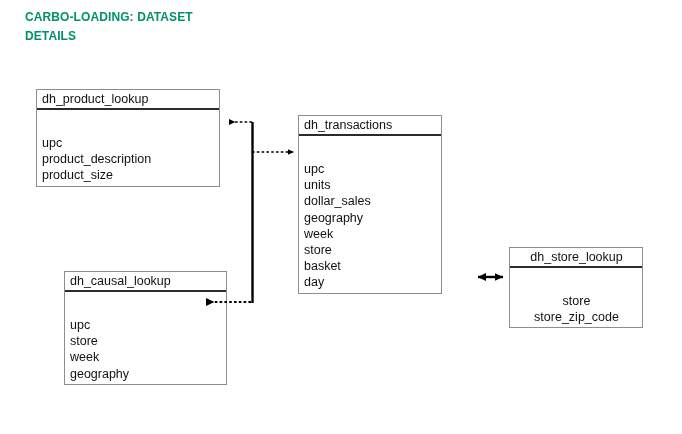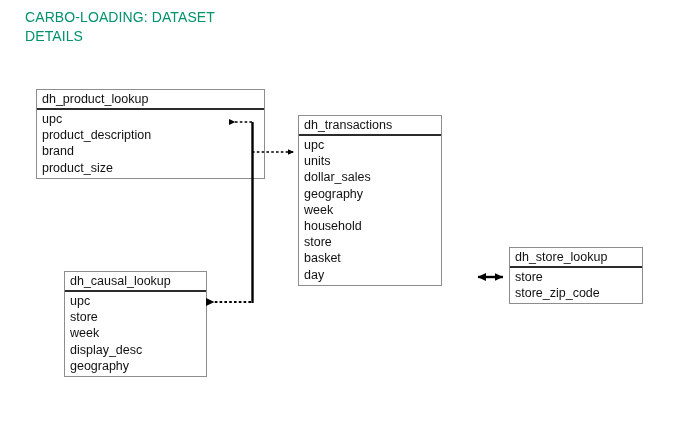--- a/index.html
+++ b/index.html
@@ -18,54 +18,55 @@
     position: relative;
     width: 682px;
     height: 434px;
   }
   .page-title {
     position: absolute;
     left: 25px;
     top: 8px;
     width: 340px;
     color: #00926a;
-    font-size: 14px;
-    font-weight: normal;
+    font-size: 12px;
+    font-weight: bold;
     line-height: 19px;
     letter-spacing: 0.1px;
     white-space: pre-line;
   }
   .entity {
     position: absolute;
     background: #ffffff;
     border: 1px solid #8d8d8d;
     box-sizing: border-box;
   }
   .entity-title {
     font-size: 12.5px;
     color: #111111;
     padding: 2px 4px 1px 5px;
     line-height: 15px;
     white-space: nowrap;
     border-bottom: 2.5px solid #2b2b2b;
   }
   .entity-fields {
     padding: 1px 4px 2px 5px;
+    margin-top: 24px;
   }
   .field {
     font-size: 12.5px;
     color: #111111;
     line-height: 16.2px;
     white-space: nowrap;
   }
   
-  #tbl-product   { left: 36px;  top: 89px;  width: 229px; }
-  #tbl-causal    { left: 64px;  top: 271px; width: 143px; }
+  #tbl-product   { left: 36px;  top: 89px;  width: 184px; }
+  #tbl-causal    { left: 64px;  top: 271px; width: 163px; }
   #tbl-trans     { left: 298px; top: 115px; width: 144px; }
-  #tbl-store     { left: 509px; top: 247px; width: 134px; }
+  #tbl-store     { left: 509px; top: 247px; width: 134px; text-align: center; }
 
   .connector-svg {
     position: absolute;
     left: 0;
     top: 0;
     width: 682px;
     height: 434px;
     pointer-events: none;
   }
 </style>
@@ -75,45 +76,42 @@
 <div id="canvas">
 
   <div class="page-title">CARBO-LOADING: DATASET
 DETAILS</div>
 
   <div class="entity" id="tbl-product">
     <div class="entity-title">dh_product_lookup</div>
     <div class="entity-fields">
       <div class="field">upc</div>
       <div class="field">product_description</div>
-      <div class="field">brand</div>
       <div class="field">product_size</div>
     </div>
   </div>
 
   <div class="entity" id="tbl-causal">
     <div class="entity-title">dh_causal_lookup</div>
     <div class="entity-fields">
       <div class="field">upc</div>
       <div class="field">store</div>
       <div class="field">week</div>
-      <div class="field">display_desc</div>
       <div class="field">geography</div>
     </div>
   </div>
 
   <div class="entity" id="tbl-trans">
     <div class="entity-title">dh_transactions</div>
     <div class="entity-fields">
       <div class="field">upc</div>
       <div class="field">units</div>
       <div class="field">dollar_sales</div>
       <div class="field">geography</div>
       <div class="field">week</div>
-      <div class="field">household</div>
       <div class="field">store</div>
       <div class="field">basket</div>
       <div class="field">day</div>
     </div>
   </div>
 
   <div class="entity" id="tbl-store">
     <div class="entity-title">dh_store_lookup</div>
     <div class="entity-fields">
       <div class="field">store</div>

